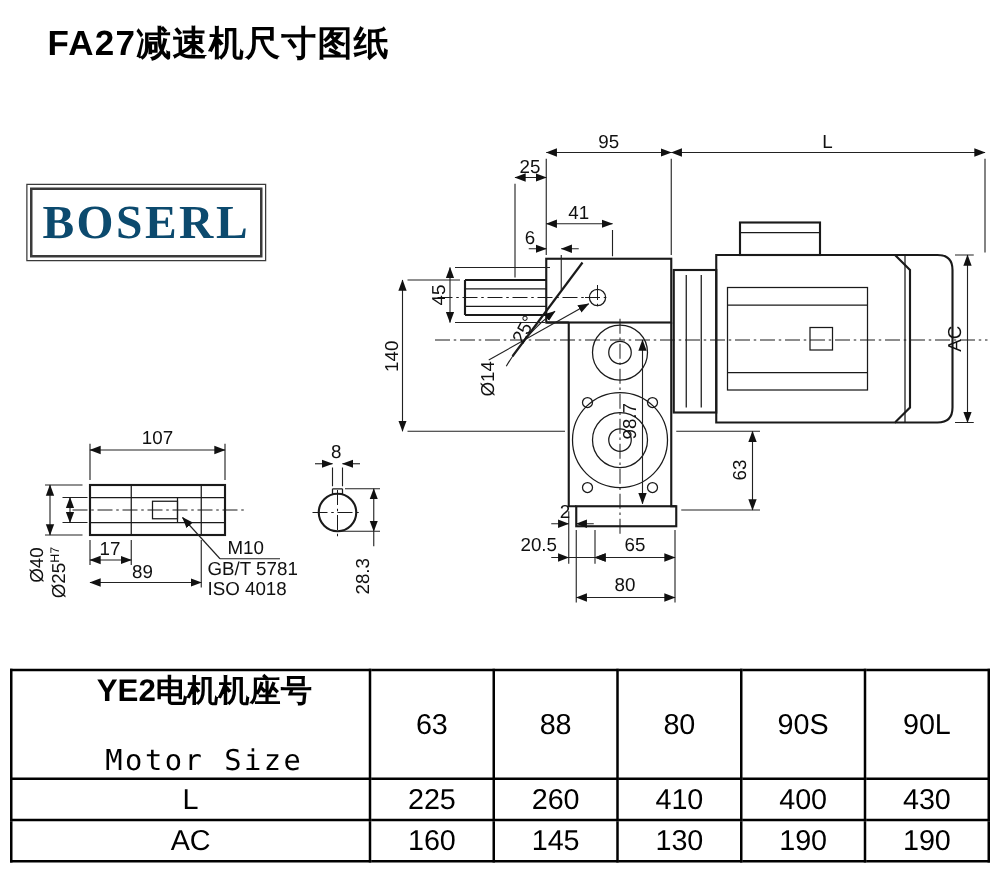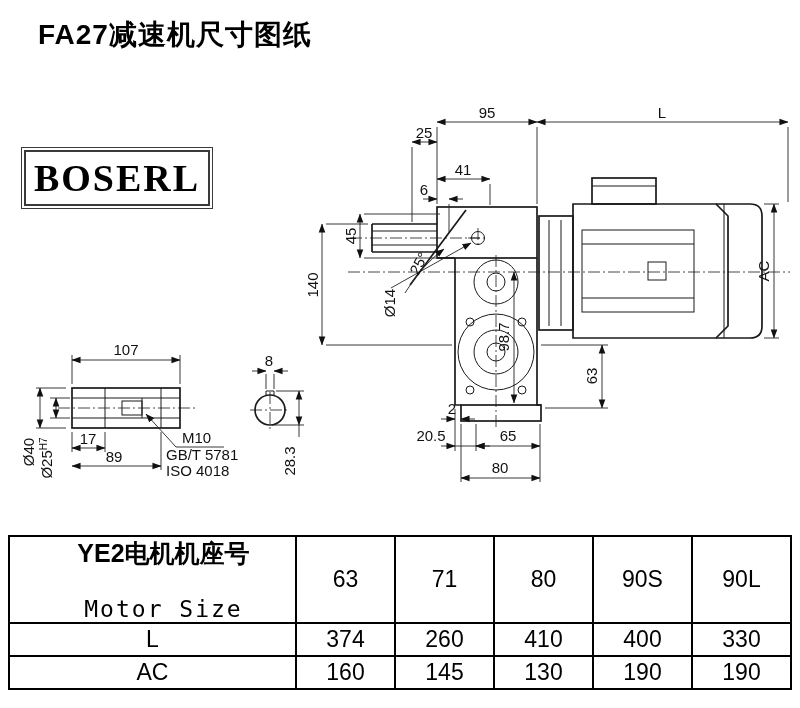--- a/index.html
+++ b/index.html
@@ -3,21 +3,21 @@
 <meta charset="utf-8">
 <style>
   html,body{margin:0;padding:0;background:#fff;}
   .page{position:relative;width:800px;height:708px;background:#fff;overflow:hidden;
         font-family:"Liberation Sans",sans-serif;color:#000;}
   .title{position:absolute;left:38px;top:16px;font-size:28px;font-weight:bold;letter-spacing:1px;}
   .logo-box{position:absolute;left:24px;top:150px;width:182px;height:52px;
             border:2px solid #3a3a3a;outline:1px solid #3a3a3a;outline-offset:2px;
             display:flex;align-items:center;justify-content:center;background:#fff;}
   .logo-text{font-family:"Liberation Serif",serif;font-size:38px;font-weight:bold;
-             color:#000000;letter-spacing:2px;line-height:1;}
+             color:#0c4a6e;letter-spacing:2px;line-height:1;}
   svg{position:absolute;left:0;top:90px;}
   .t{stroke:#1a1a1a;stroke-width:1;fill:none;}
   .k{stroke:#1a1a1a;stroke-width:1.7;fill:none;}
   .d{stroke:#222;stroke-width:0.9;fill:none;}
   .cl{stroke:#1a1a1a;stroke-width:0.8;fill:none;stroke-dasharray:12 3 2 3;}
   .dt{font-family:"Liberation Sans",sans-serif;font-size:15px;fill:#111;
       text-anchor:middle;stroke:none;}
   .left{text-anchor:start;}
   table.size-table{position:absolute;left:8px;top:535px;width:784px;
         border-collapse:collapse;table-layout:fixed;background:#fff;}
@@ -192,32 +192,32 @@
         <col>
         <col>
     </colgroup>
     <tbody>
       <tr class="hrow">
         <th class="hdr">
           <div class="cn">YE2电机机座号</div>
           <div class="en">Motor Size</div>
         </th>
         <td class="num">63</td>
-        <td class="num">71</td>
+        <td class="num">88</td>
         <td class="num">80</td>
         <td class="num">90S</td>
         <td class="num">90L</td>
       </tr>
       <tr class="drow">
         <th class="rl">L</th>
-        <td class="num">374</td>
+        <td class="num">225</td>
         <td class="num">260</td>
         <td class="num">410</td>
         <td class="num">400</td>
-        <td class="num">330</td>
+        <td class="num">430</td>
       </tr>
       <tr class="drow">
         <th class="rl">AC</th>
         <td class="num">160</td>
         <td class="num">145</td>
         <td class="num">130</td>
         <td class="num">190</td>
         <td class="num">190</td>
       </tr>
     </tbody>

